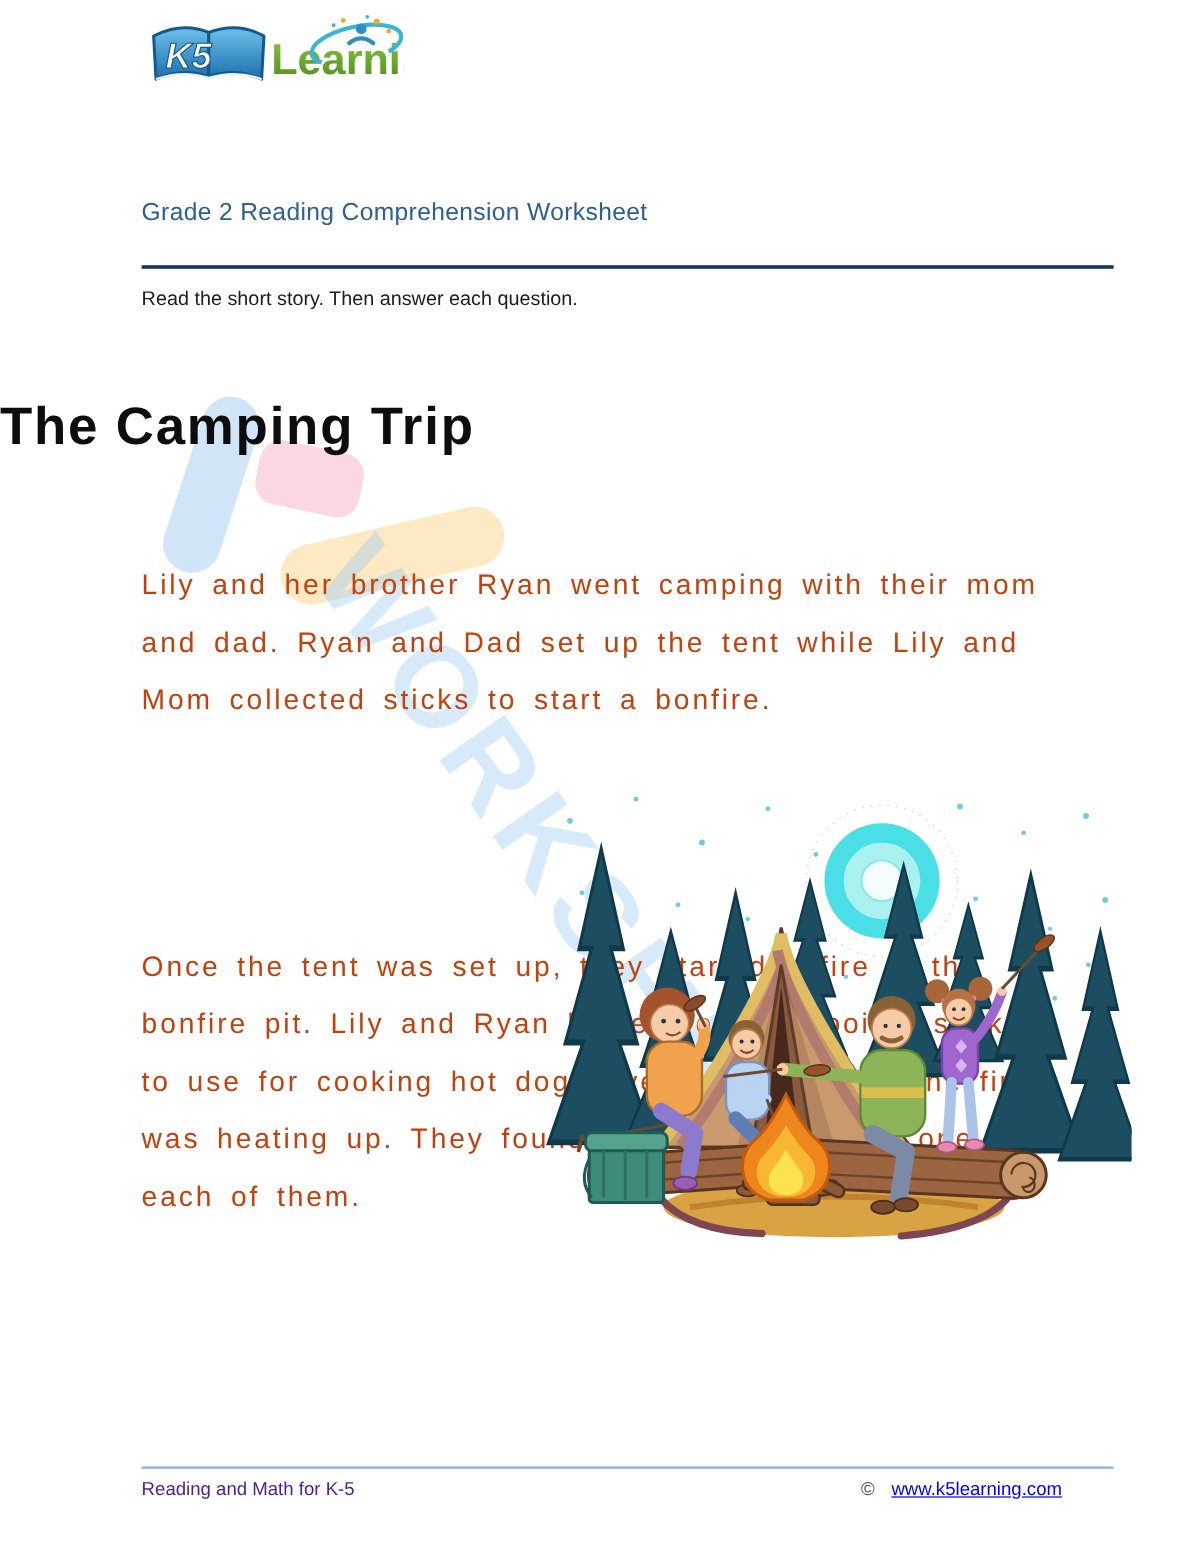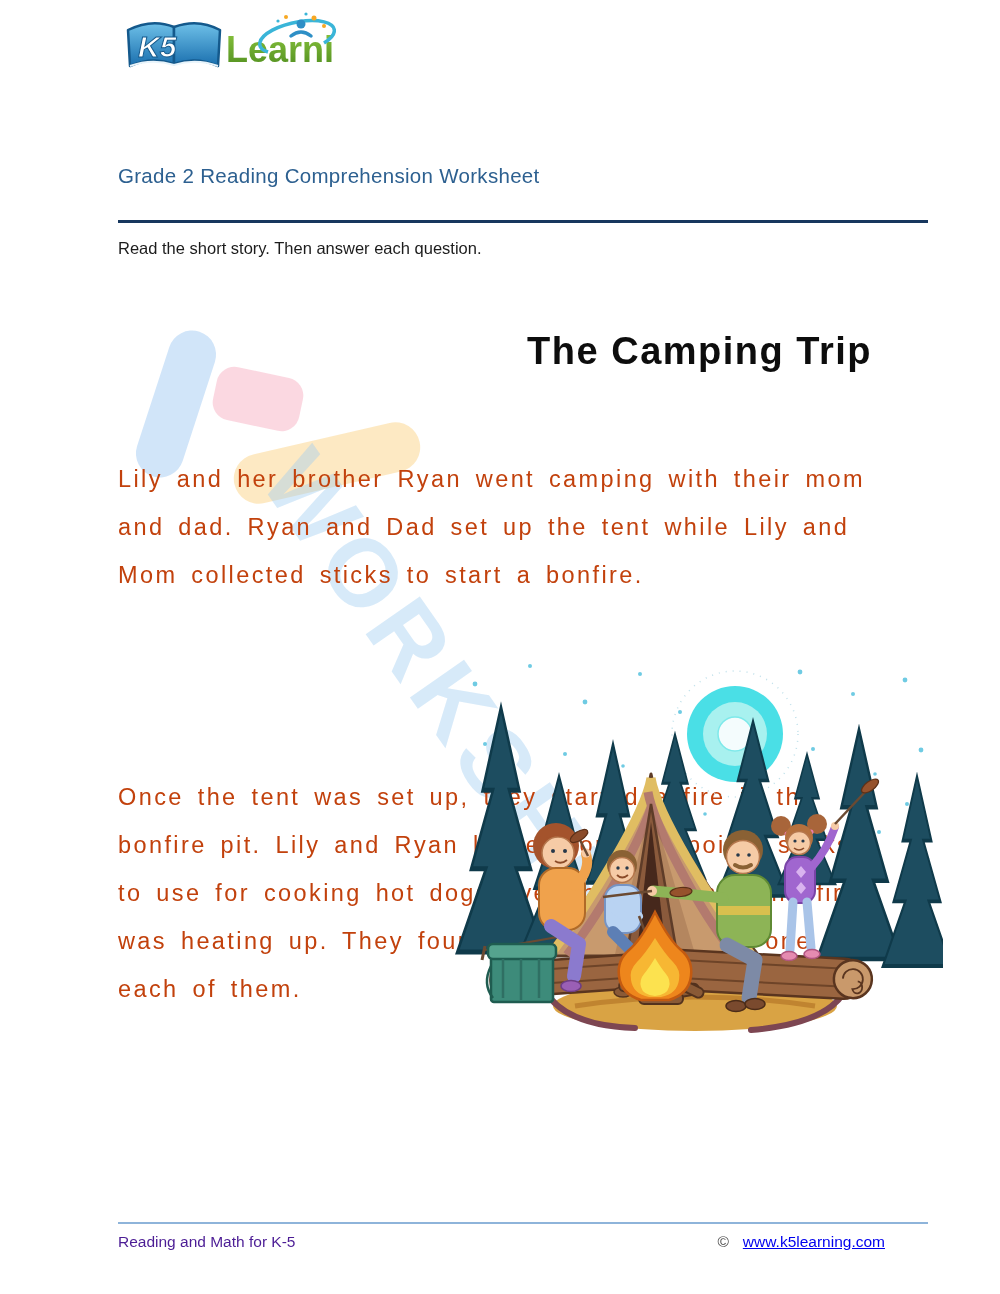--- a/index.html
+++ b/index.html
@@ -4,22 +4,22 @@
 <style>
   html,body{margin:0;padding:0;background:#ffffff;}
   .page{position:relative;width:1000px;height:1294px;background:#fff;overflow:hidden;
         font-family:"Liberation Sans",sans-serif;}
   
   .logo{position:absolute;left:116px;top:12px;width:220px;height:66px;}
   .header-title{position:absolute;left:118px;top:94px;font-size:20.5px;color:#2d6090;letter-spacing:.3px;}
   .rule-top{position:absolute;left:118px;top:126px;width:810px;height:3px;background:#17375e;}
   .instruction{position:absolute;left:118px;top:142px;font-size:16.5px;color:#1c1c1c;}
   
-  .story-title{position:absolute;left:0;top:214px;width:872px;text-align:right;
-               font-size:38px;font-weight:bold;color:#0d0d0d;letter-spacing:1.5px;}
+  .story-title{position:absolute;left:0;top:214px;width:872px;text-align:left;
+               font-size:44px;font-weight:bold;color:#0d0d0d;letter-spacing:1.5px;}
   .para{position:absolute;left:118px;width:768px;font-size:23.5px;line-height:48px;
         color:#c2410c;letter-spacing:2.4px;word-spacing:5px;}
   .p1{top:296px;} .p2{top:470px;} .p3{top:740px;}
   .illu-spacer{float:right;width:432px;height:296px;}
   .illustration{position:absolute;left:455px;top:654px;width:488px;height:382px;z-index:2;}
   
   .wm-text{position:absolute;left:330px;top:430px;z-index:0;font-size:96px;font-weight:bold;
            color:rgba(160,206,240,0.42);letter-spacing:8px;transform:rotate(55deg);
            transform-origin:left top;white-space:nowrap;pointer-events:none;}
   .wm-shape{position:absolute;z-index:0;pointer-events:none;}

